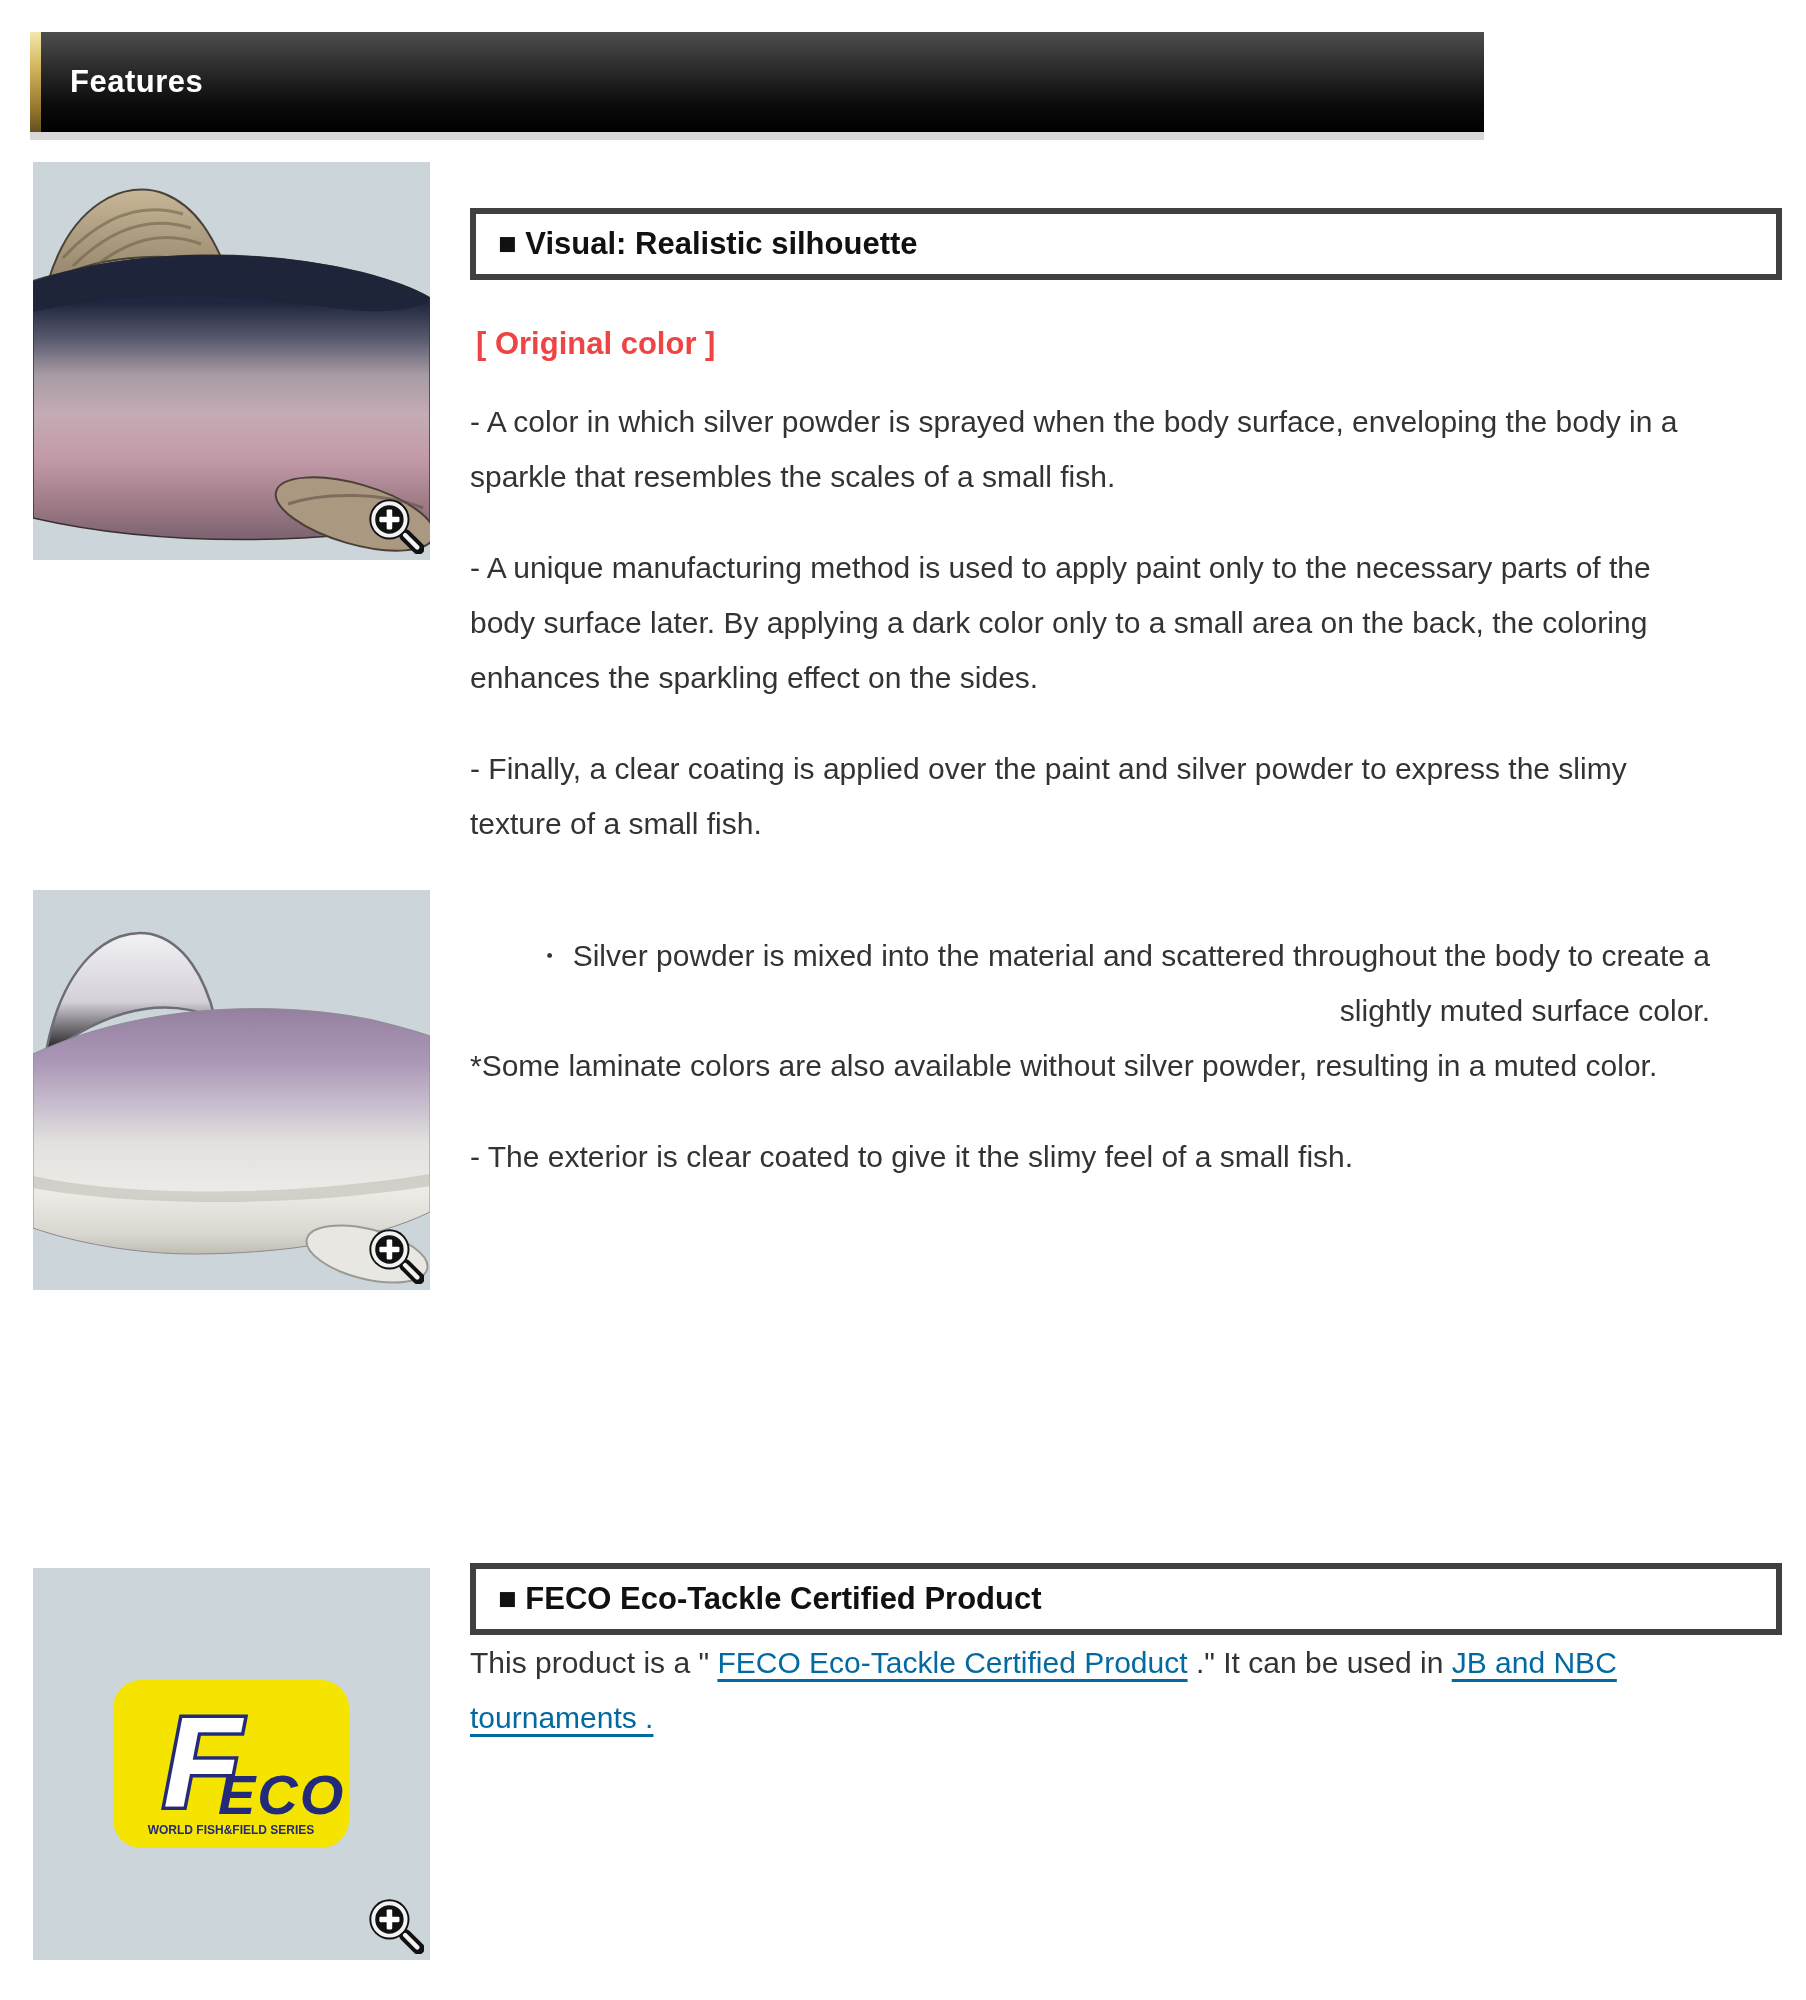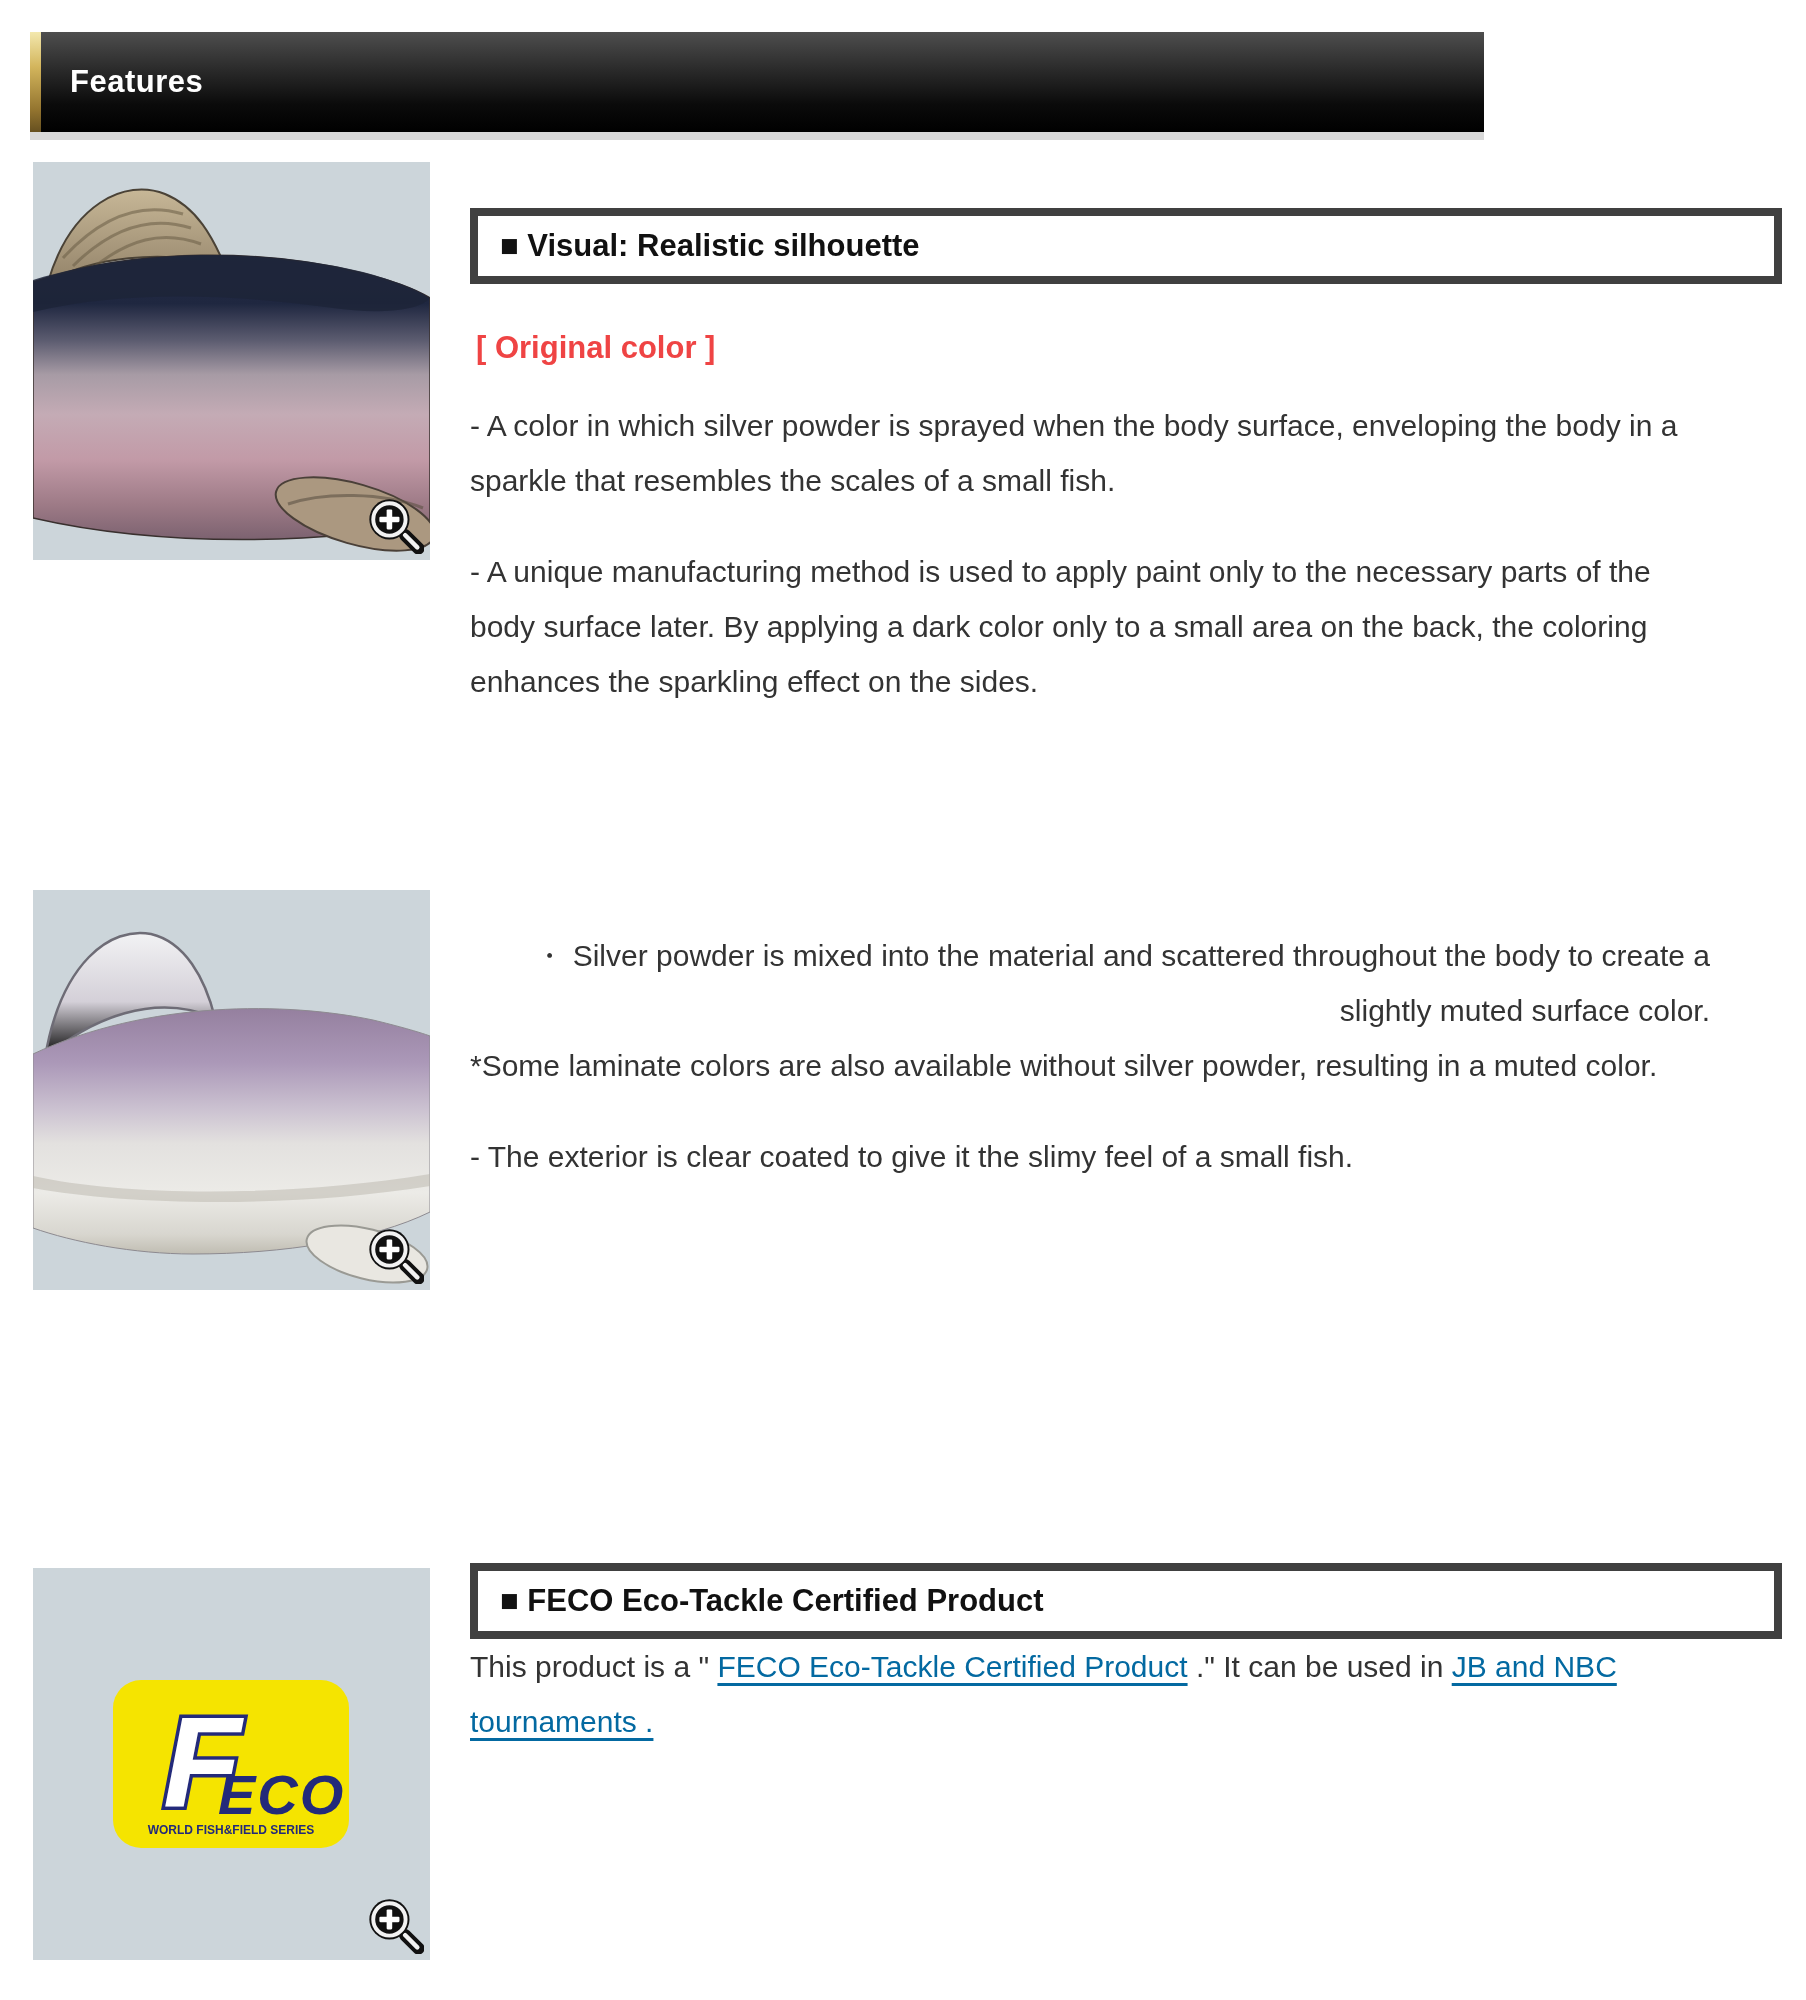--- a/index.html
+++ b/index.html
@@ -21,21 +21,21 @@
   #img3{top:1568px;height:392px;}
   .img-box svg.art{position:absolute;left:0;top:0;width:100%;height:100%;display:block;}
   .magnifier{position:absolute;right:6px;bottom:6px;width:58px;height:58px;}
 
   
   .text-col{position:absolute;left:470px;width:1312px;font-size:30px;line-height:55px;color:#333;}
   #text1{top:208px;}
   #text2{top:928px;}
   #text3{top:1563px;}
 
-  .hbox{box-sizing:border-box;border:8px solid #404040;background:#fff;
+  .hbox{box-sizing:border-box;border:6px solid #404040;background:#fff;
     padding:10px 22px;font-size:31px;line-height:40px;font-weight:bold;color:#111;}
   .subhead{font-size:31px;line-height:40px;font-weight:bold;color:#ef4444;
     margin:0 0 30px 6px;}
   #text1 .subhead{margin-top:44px;}
   .text-col p{margin:0 0 36px;max-width:1240px;}
   .text-col p.tight-bottom{margin-bottom:0;text-align:right;}
   .text-col p.last{margin-bottom:0;}
 
   .sentence{margin-top:34px;max-width:1175px;}
   .lnk{color:#0369a1;text-decoration:underline;text-underline-offset:6px;cursor:pointer;}
@@ -81,20 +81,21 @@
     <rect x="12" y="18.5" width="18" height="5" rx="1" fill="#fff"></rect>
     <rect x="18.5" y="12" width="5" height="18" rx="1" fill="#fff"></rect>
   </svg>
 </div>
 
 <div class="text-col" id="text1">
   <div class="hbox">■ Visual: Realistic silhouette</div>
   <div class="subhead">[ Original color ]</div>
   <p>- A color in which silver powder is sprayed when the body surface, enveloping the body in a sparkle that resembles the scales of a small fish.</p>
   <p>- A unique manufacturing method is used to apply paint only to the necessary parts of the body surface later. By applying a dark color only to a small area on the back, the coloring enhances the sparkling effect on the sides.</p>
+  <p class="last">- Finally, a clear coating is applied over the paint and silver powder to express the slimy texture of a small fish.</p>
 </div>
 
 <div class="img-box" id="img2">
   <svg class="art" viewBox="0 0 397 400">
     <defs>
       <linearGradient id="g2" x1="0" y1="0" x2="0" y2="1">
         <stop offset="0" stop-color="#95809f"></stop>
         <stop offset=".22" stop-color="#ab98b8"></stop>
         <stop offset=".42" stop-color="#cdc4d2"></stop>
         <stop offset=".55" stop-color="#e3e1df"></stop>

